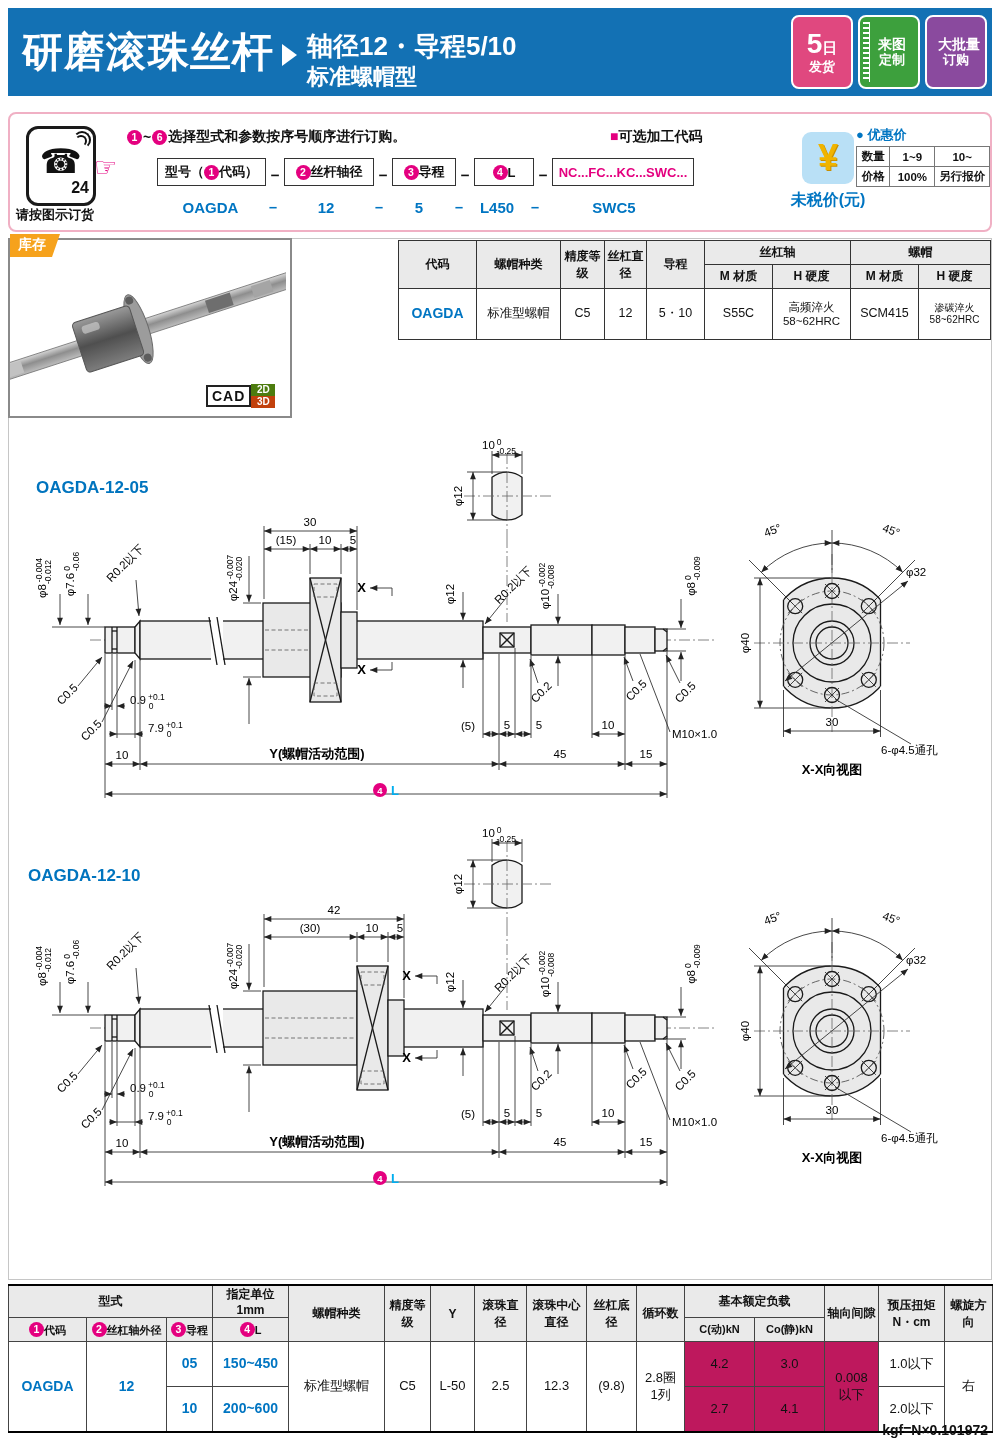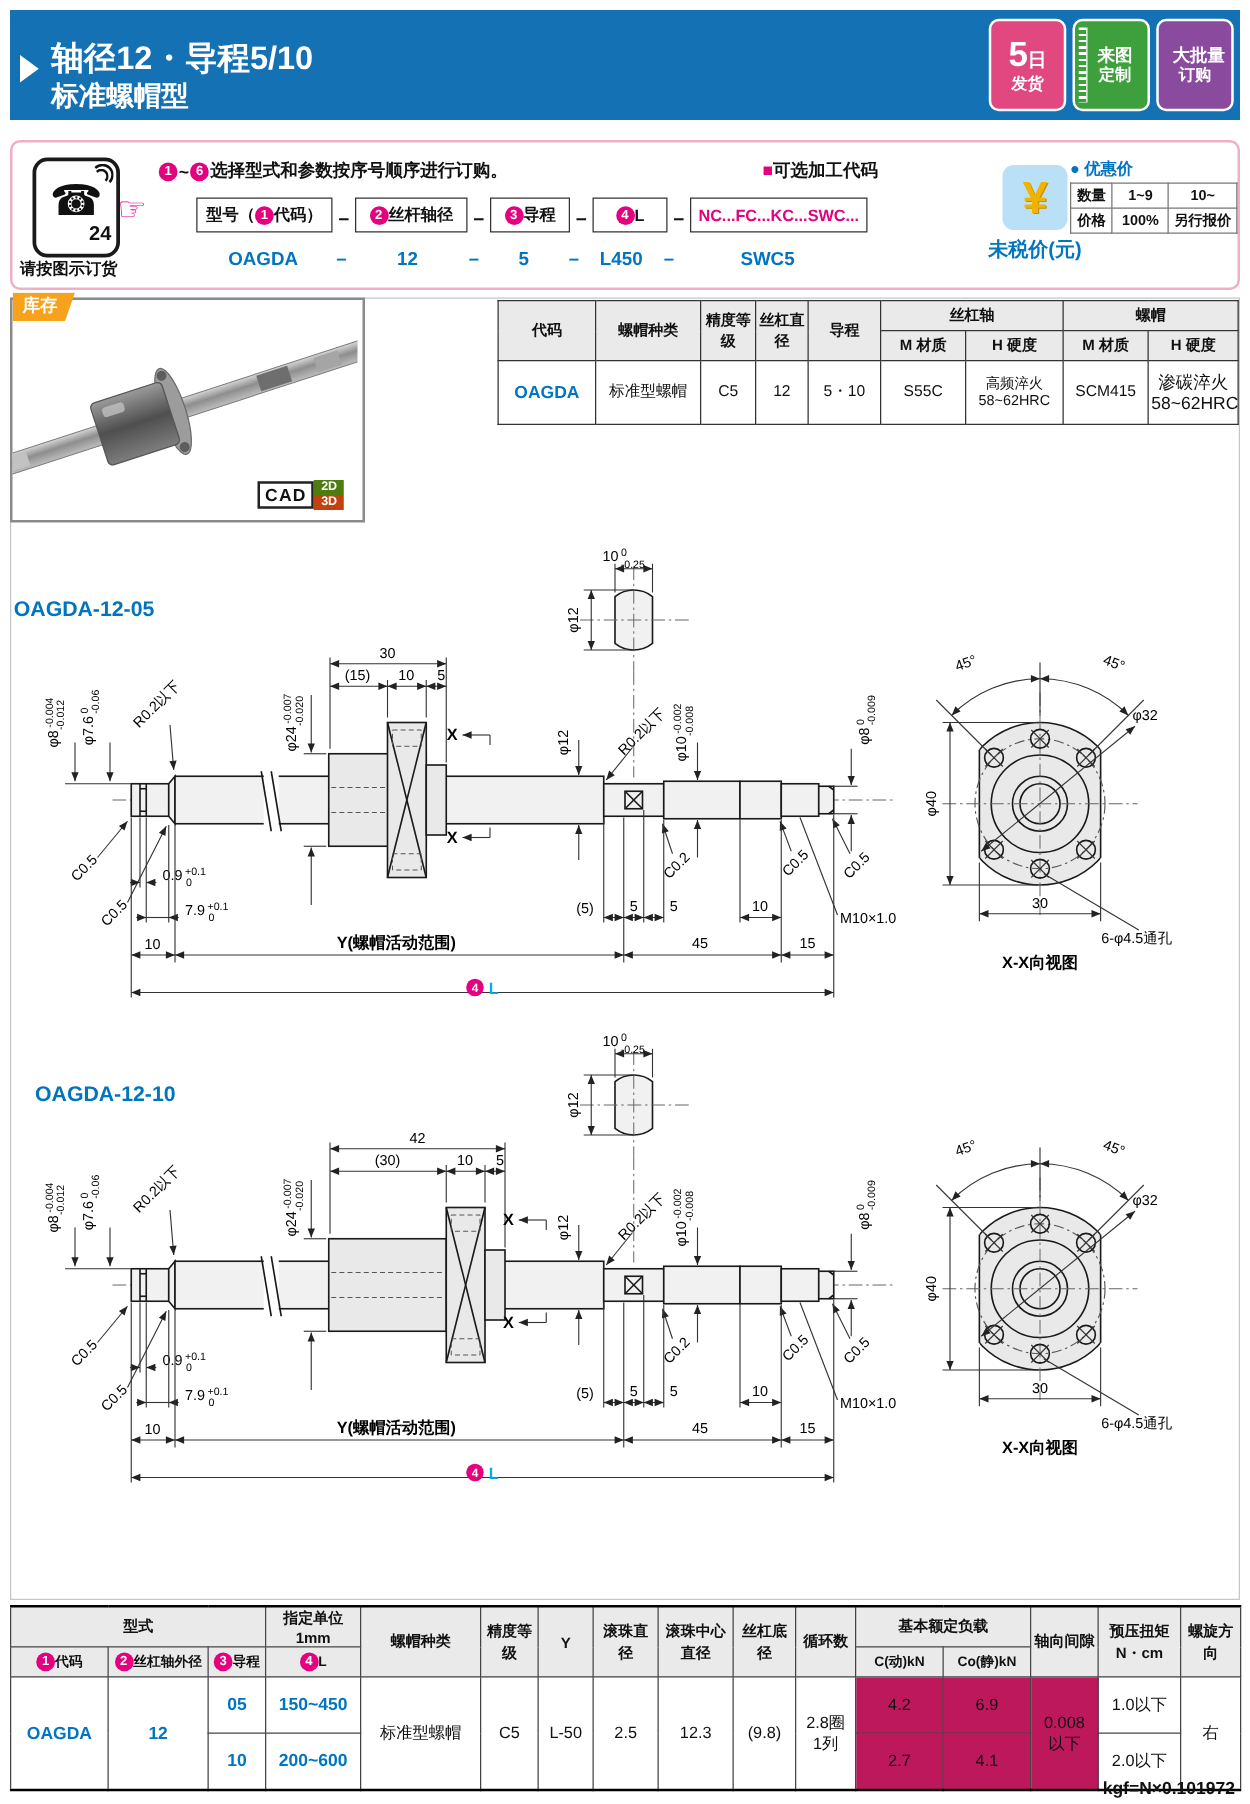--- a/index.html
+++ b/index.html
@@ -81,20 +81,21 @@
 svg .b13{font-size:13px;font-weight:bold}
 svg .wt{fill:#fff;font-size:9.5px;font-weight:bold}
 svg .lt{fill:#00aeef;font-size:13px;font-weight:bold}
 </style>
 </head>
 <body>
 
 <div class="page">
 
   <div class="abs topbar">
+    <div class="title">研磨滚珠丝杆</div>
     <div class="tri"></div>
     <div class="subcol">
       <div class="sub1">轴径12・导程5/10</div>
       <div class="sub2">标准螺帽型</div>
     </div>
     <div class="badges">
       <div class="badge bg1">
         <div class="l1"><span class="big">5</span><span class="day">日</span></div>
         <div class="l2">发货</div>
       </div>
@@ -248,26 +249,26 @@
     </tr>
     <tr>
       <td class="blue" style="font-size:14px">OAGDA</td>
       <td>标准型螺帽</td>
       <td>C5</td>
       <td>12</td>
       <td>5・10</td>
       <td>S55C</td>
       <td style="font-size:11.5px"><span>高频淬火</span><br><span>58~62HRC</span></td>
       <td>SCM415</td>
-      <td style="font-size:14px"><span>渗碳淬火</span><br><span>58~62HRC</span></td>
+      <td style="font-size:10px"><span>渗碳淬火</span><br><span>58~62HRC</span></td>
     </tr>
   </tbody>
     </table>
 
-  <div class="abs dt" style="left:11px;top:478px">OAGDA-12-05</div>
+  <div class="abs dt" style="left:36px;top:478px">OAGDA-12-05</div>
   <svg class="dwg" style="left:12px;top:438px" width="976" height="382" viewBox="0 0 976 382">
     <defs>
       <marker id="m1" viewBox="0 0 10 10" refX="9.5" refY="5" markerWidth="9" markerHeight="9" orient="auto-start-reverse">
           <path d="M0.5,1.4 L9.5,5 L0.5,8.6 z" fill="#222"></path>
         </marker>
     </defs>
     <g>
       <line class="cl" x1="78" y1="202" x2="702" y2="202"></line>
       <rect class="ln f" x="93" y="189" width="30" height="26"></rect>
       <line class="ln" x1="100" y1="189" x2="100" y2="215"></line>
@@ -717,21 +718,21 @@
       <td class="blue" style="font-size:14px">05</td>
       <td class="blue" style="font-size:14px">150~450</td>
       <td rowspan="2">标准型螺帽</td>
       <td rowspan="2">C5</td>
       <td rowspan="2">L-50</td>
       <td rowspan="2">2.5</td>
       <td rowspan="2">12.3</td>
       <td rowspan="2">(9.8)</td>
       <td rowspan="2"><span>2.8圈</span><br><span>1列</span></td>
       <td class="cr">4.2</td>
-      <td class="cr">6.9</td>
+      <td class="cr">3.0</td>
       <td rowspan="2" class="cr"><span>0.008</span><br><span>以下</span></td>
       <td>1.0以下</td>
       <td rowspan="2">右</td>
     </tr>
     <tr>
       <td class="blue" style="font-size:14px">10</td>
       <td class="blue" style="font-size:14px">200~600</td>
       <td class="cr">2.7</td>
       <td class="cr">4.1</td>
       <td>2.0以下</td>

